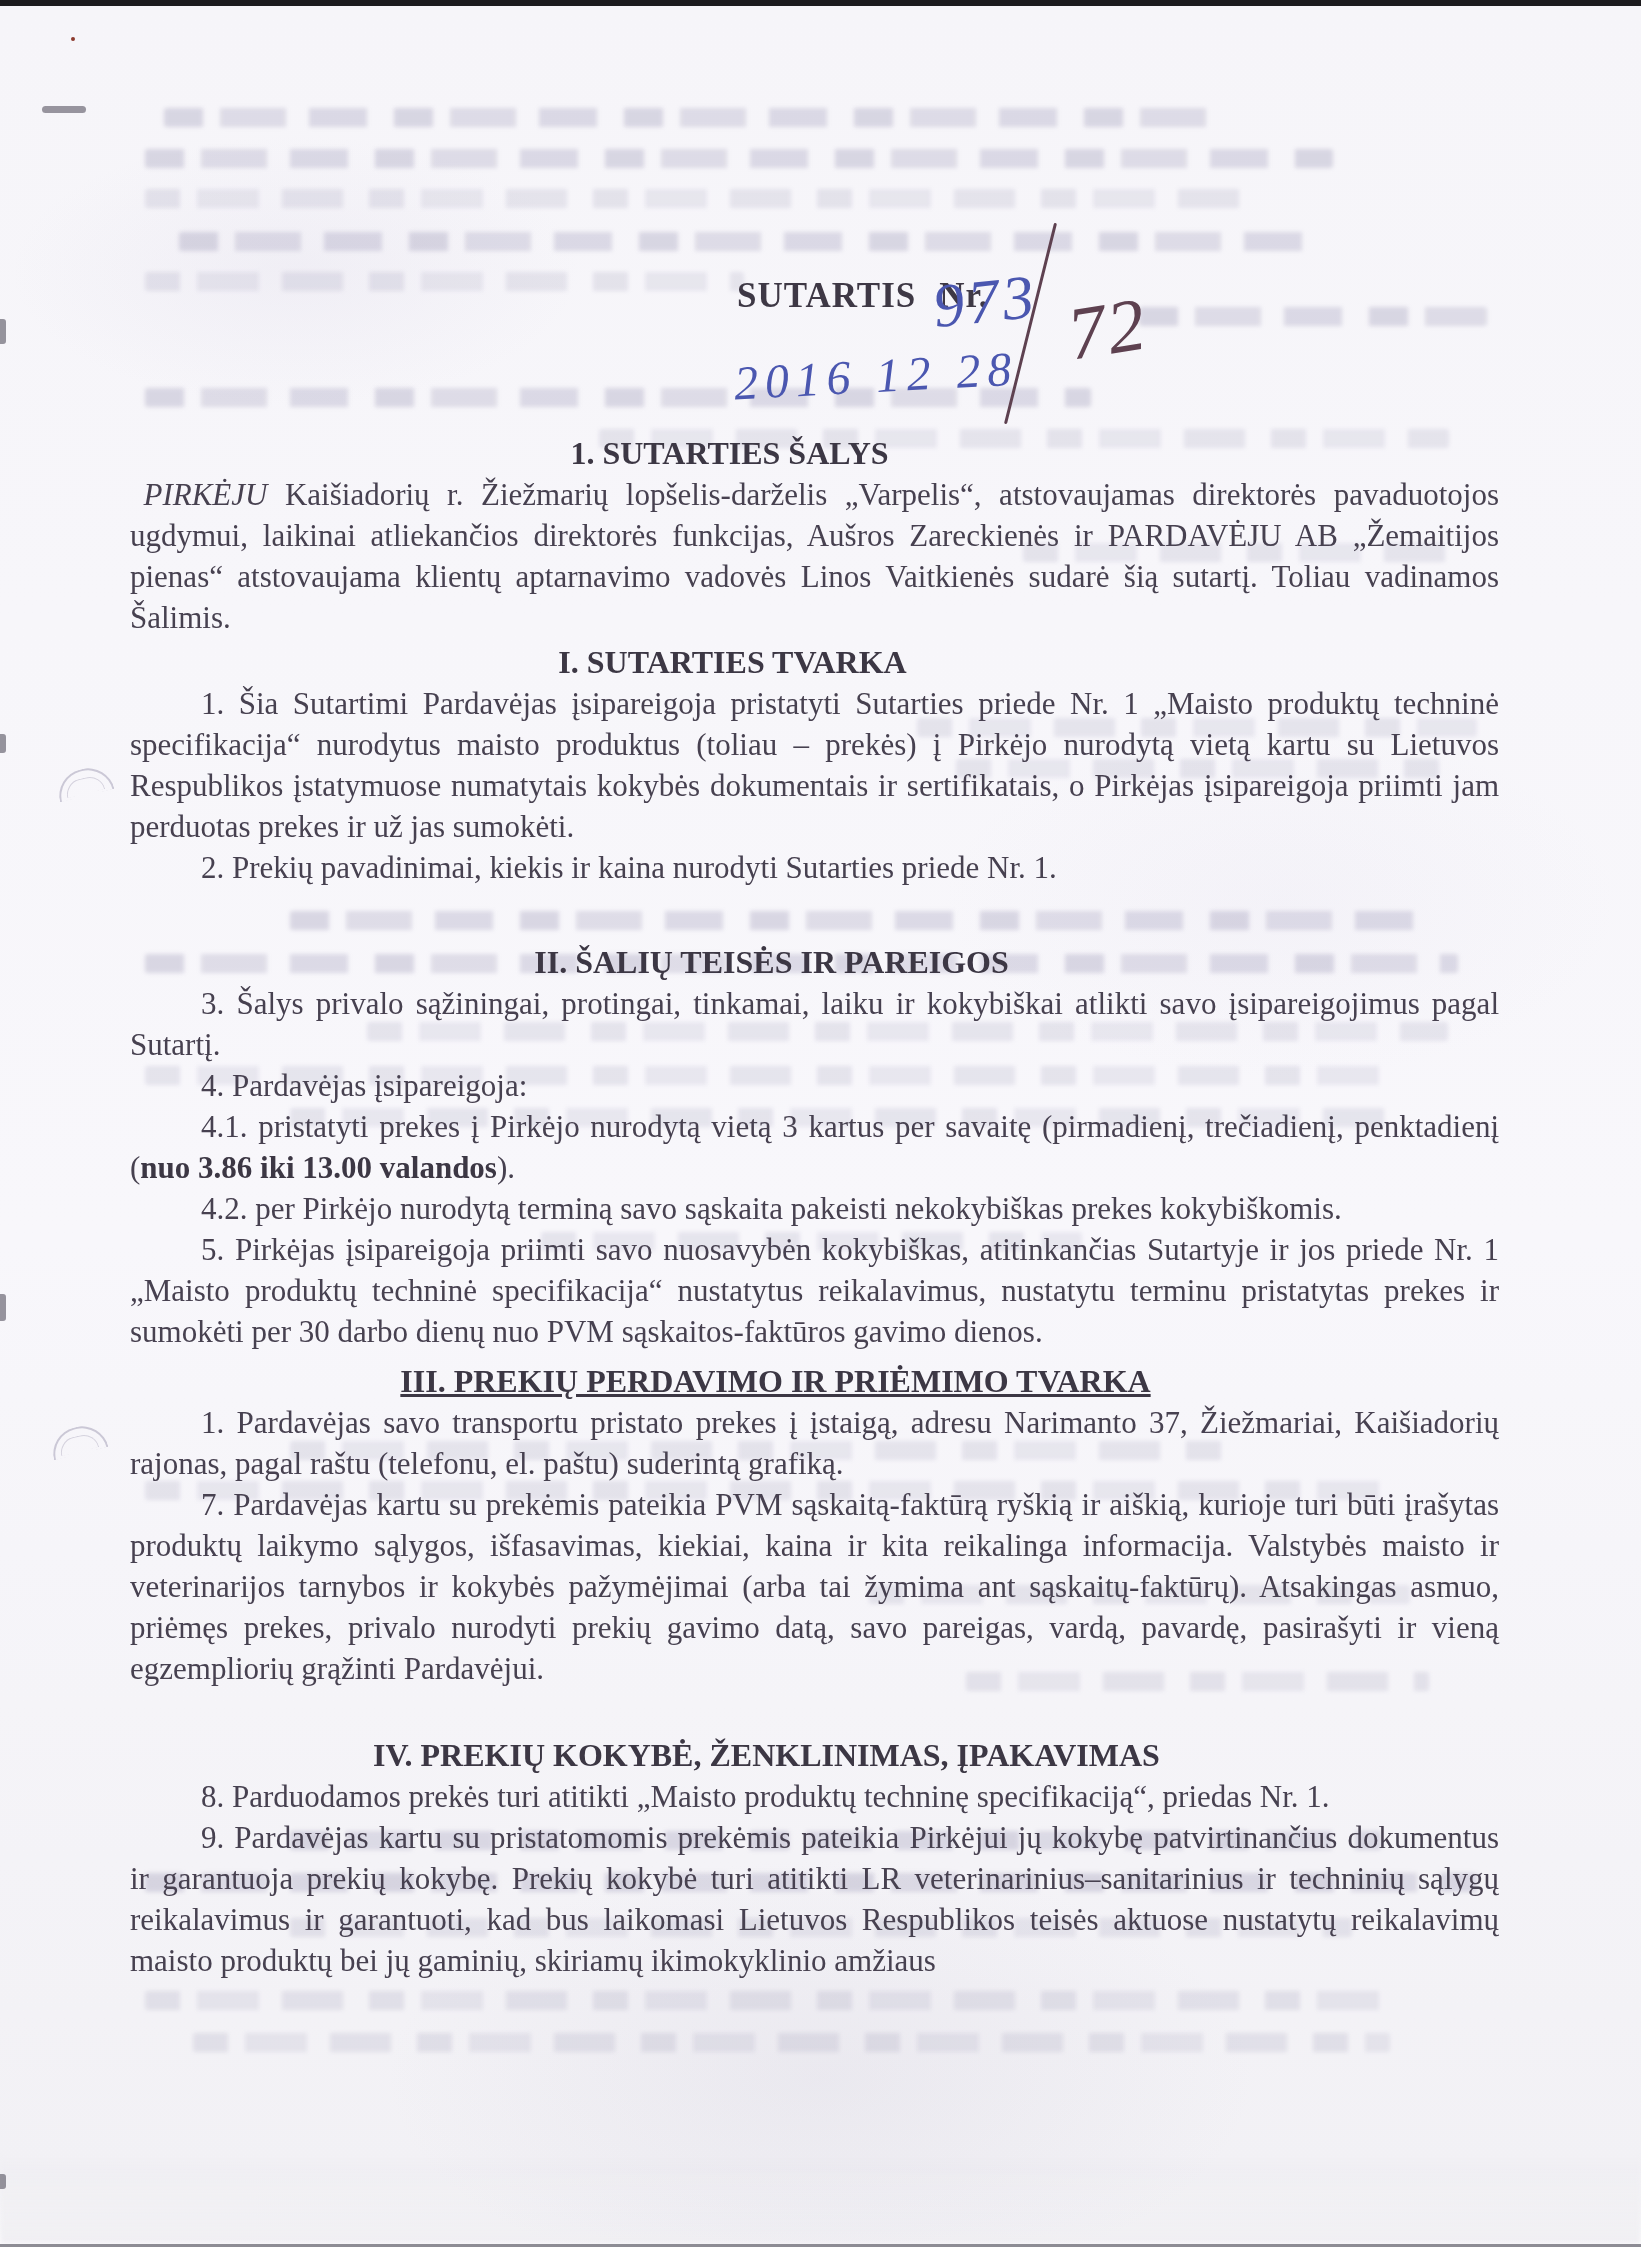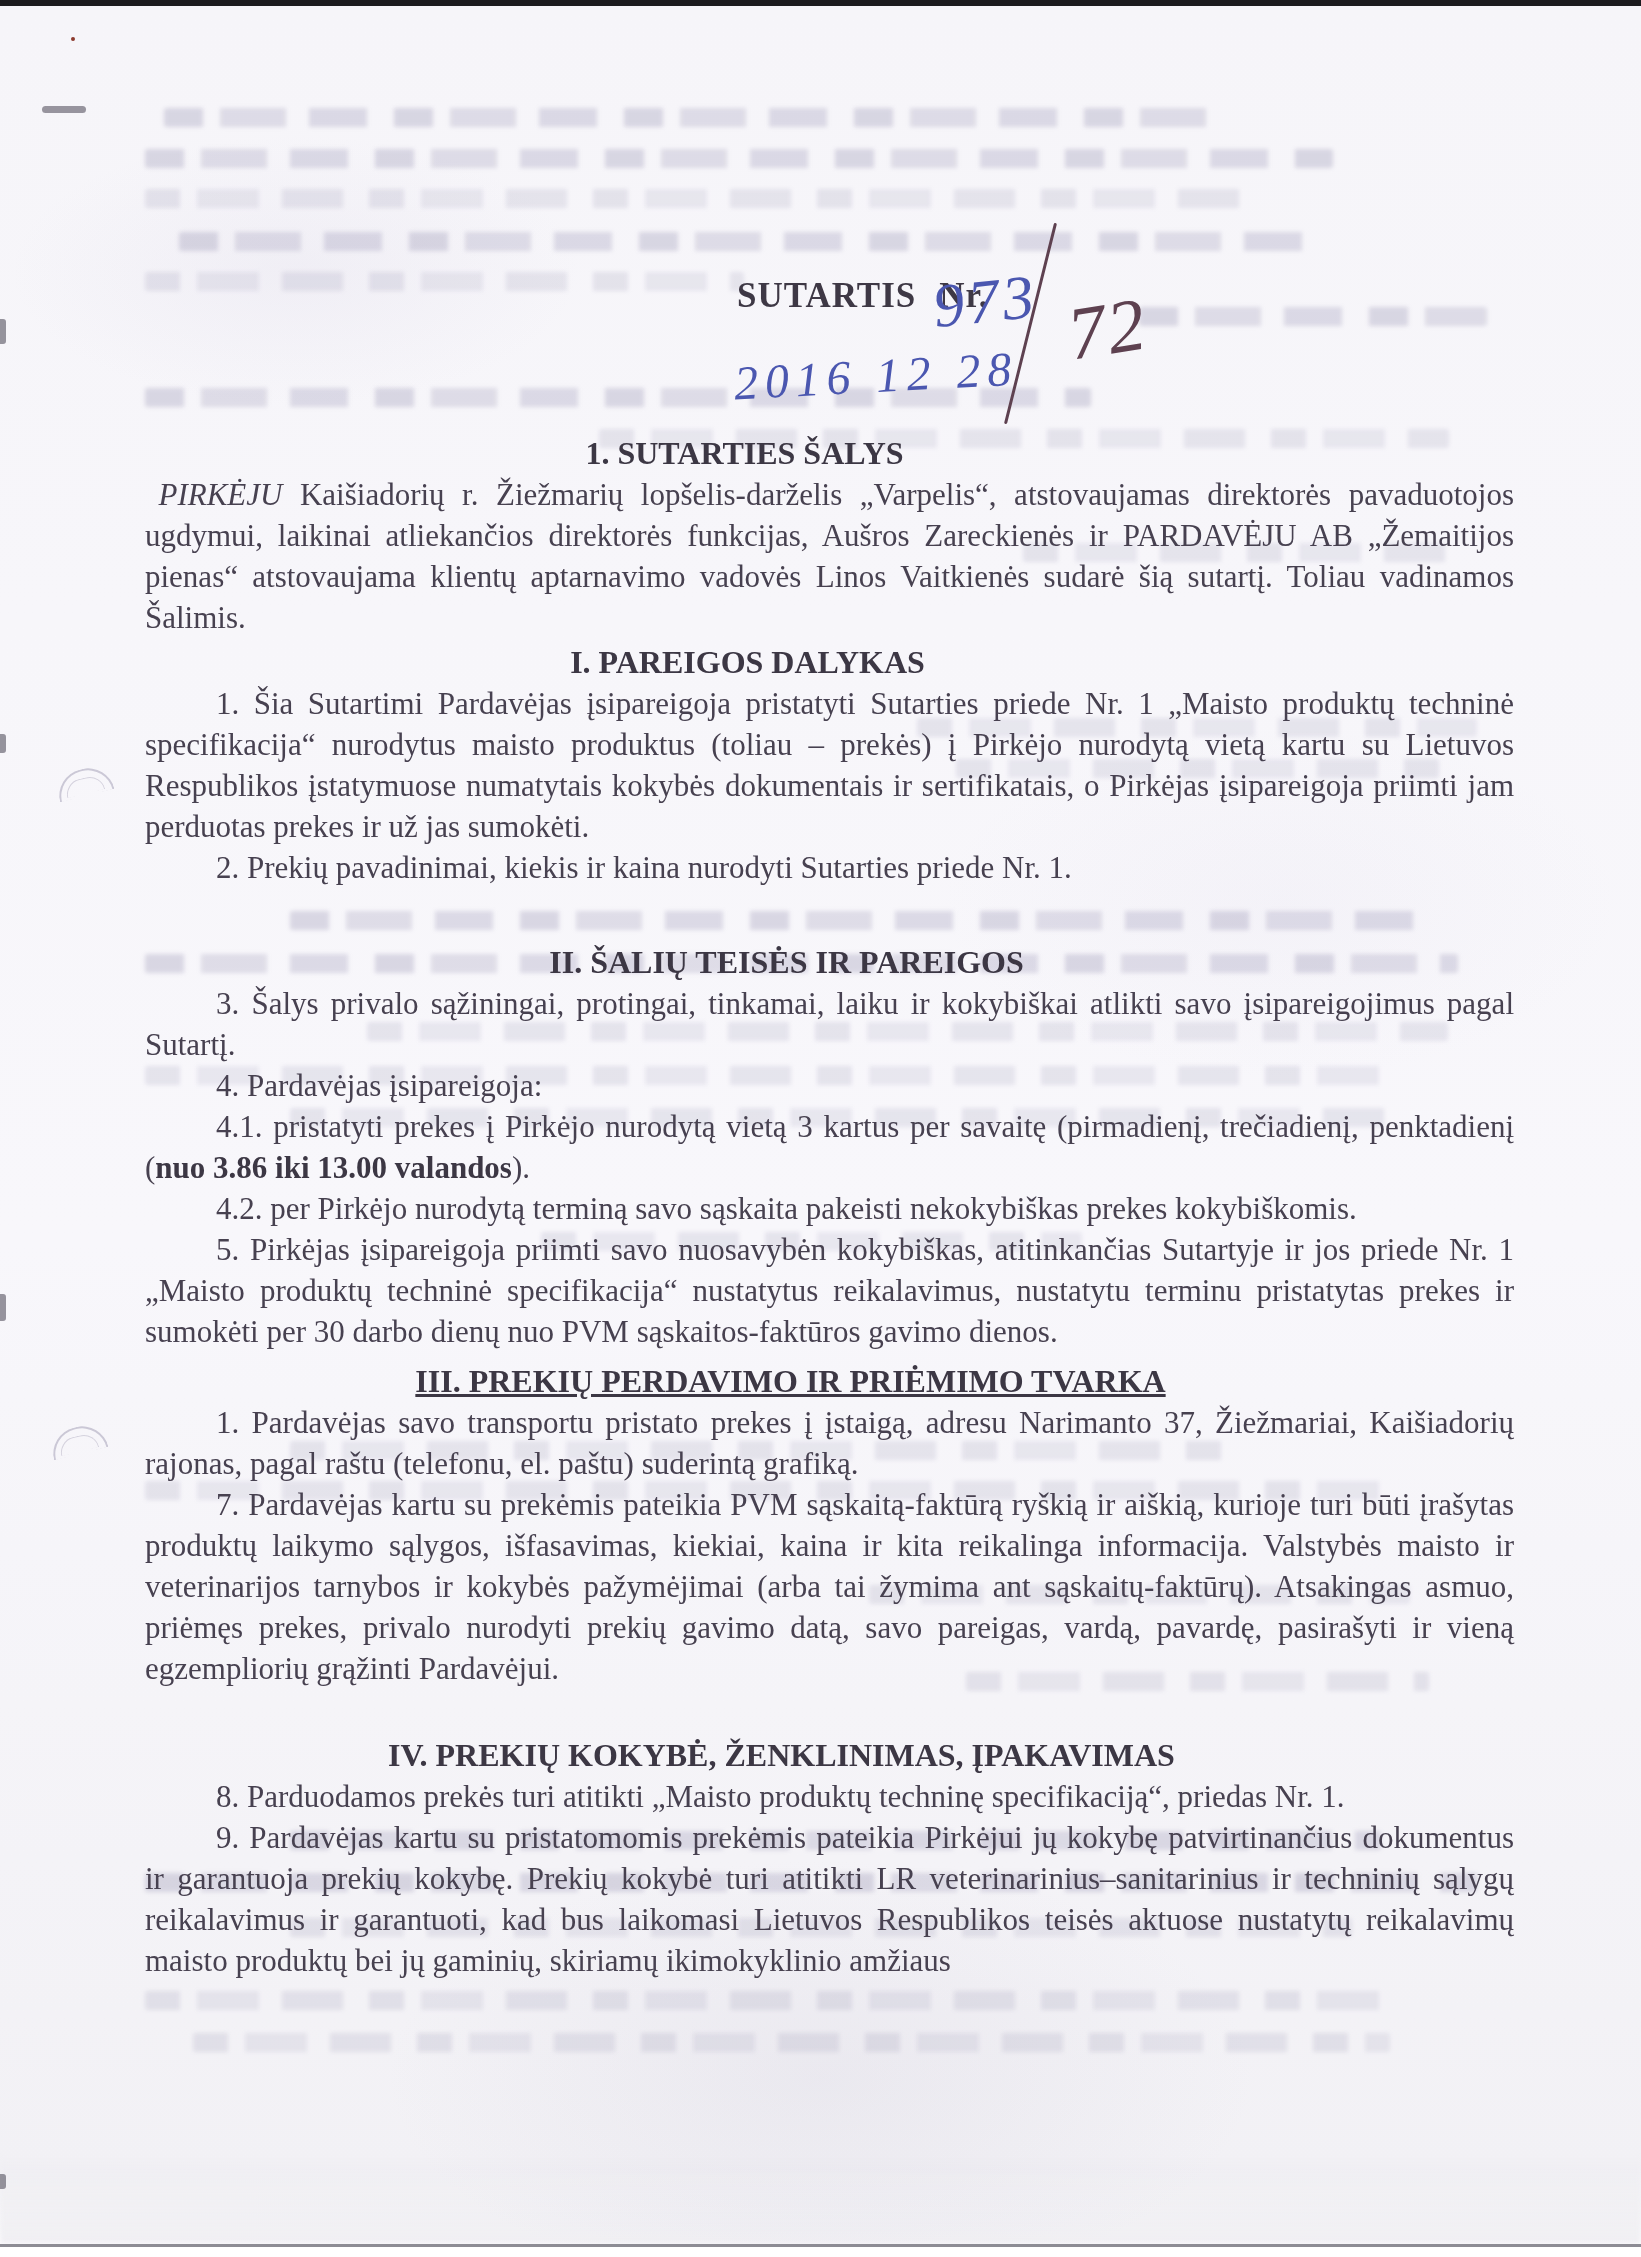--- a/index.html
+++ b/index.html
@@ -44,21 +44,21 @@
     letter-spacing:1px;white-space:nowrap;}
   .title-line .t1{margin-right:23px;margin-top:40px;}
 
   .hw{position:absolute;font-style:italic;white-space:nowrap;}
   .hw-973{left:933px;top:266px;font-size:62px;color:#4b57b0;transform:rotate(-6deg);letter-spacing:3.9px;}
   .hw-72{left:1068px;top:286px;font-size:75px;color:#5e4150;transform:rotate(-9deg);letter-spacing:1.9px;}
   .hw-slash{position:absolute;left:1029px;top:220px;width:2.9px;height:207px;background:#5e4150;
     transform:rotate(14deg);border-radius:1.9px;}
   .hw-date{left:734px;top:348px;font-size:48px;color:#4b57b0;transform:rotate(-3deg);letter-spacing:6.8px;}
 
-  .content{position:absolute;left:145px;top:433px;width:1369px;font-size:31px;line-height:41px;
+  .content{position:absolute;left:130px;top:433px;width:1369px;font-size:31px;line-height:41px;
     text-align:justify;color:#474150;}
   .content p{margin:0;}
   h2{margin:0;font-size:32px;line-height:41px;font-weight:bold;color:#3c3744;text-align:center;white-space:nowrap;}
   .shift-88{transform:translateX(-85px);}
   .shift-85{transform:translateX(-82px);}
   .shift-45{transform:translateX(-43px);}
   .shift-40{transform:translateX(-39px);}
   .shift-50{transform:translateX(-48px);text-align:center;}
   .p-ind{text-indent:71px;}
   .p-parties{text-indent:13.5px;}
@@ -126,21 +126,21 @@
 <span class="hw hw-973">973</span>
 <div class="hw-slash"></div>
 <span class="hw hw-72">72</span>
 <span class="hw hw-date">2016 12 28</span>
 
 <div class="content">
 
   <h2 class="shift-88">1. SUTARTIES ŠALYS</h2>
   <p class="p-parties"><i class="term">PIRKĖJU</i> <span>Kaišiadorių r. Žiežmarių lopšelis-darželis „Varpelis“, atstovaujamas direktorės pavaduotojos ugdymui, laikinai atliekančios direktorės funkcijas, Aušros Zareckienės ir PARDAVĖJU AB „Žemaitijos pienas“ atstovaujama klientų aptarnavimo vadovės Linos Vaitkienės sudarė šią sutartį. Toliau vadinamos Šalimis.</span></p>
 
-  <h2 class="mt-I shift-85">I. PAREIGOS DALYKAS</h2>
+  <h2 class="mt-I shift-85">I. SUTARTIES TVARKA</h2>
   <p class="p-ind mt-p1">1. Šia Sutartimi Pardavėjas įsipareigoja pristatyti Sutarties priede Nr. 1 „Maisto produktų techninė specifikacija“ nurodytus maisto produktus (toliau – prekės) į Pirkėjo nurodytą vietą kartu su Lietuvos Respublikos įstatymuose numatytais kokybės dokumentais ir sertifikatais, o Pirkėjas įsipareigoja priimti jam perduotas prekes ir už jas sumokėti.</p>
   <p class="p-ind">2. Prekių pavadinimai, kiekis ir kaina nurodyti Sutarties priede Nr. 1.</p>
 
   <h2 class="mt-II shift-45">II. ŠALIŲ TEISĖS IR PAREIGOS</h2>
   <p class="p-ind mt-p3">3. Šalys privalo sąžiningai, protingai, tinkamai, laiku ir kokybiškai atlikti savo įsipareigojimus pagal Sutartį.</p>
   <p class="p-ind mt-p4">4. Pardavėjas įsipareigoja:</p>
   <p class="p-ind mt-p41"><span>4.1. pristatyti prekes į Pirkėjo nurodytą vietą 3 kartus per savaitę (pirmadienį, trečiadienį, penktadienį (</span><b class="hours">nuo 3.86  iki 13.00 valandos</b><span>).</span></p>
   <p class="p-ind">4.2.  per Pirkėjo nurodytą terminą savo sąskaita pakeisti nekokybiškas prekes kokybiškomis.</p>
   <p class="p-ind">5. Pirkėjas įsipareigoja priimti savo nuosavybėn kokybiškas, atitinkančias Sutartyje ir jos priede Nr. 1 „Maisto produktų techninė specifikacija“ nustatytus reikalavimus, nustatytu terminu pristatytas prekes ir sumokėti per 30 darbo dienų nuo PVM sąskaitos-faktūros gavimo dienos.</p>
 

